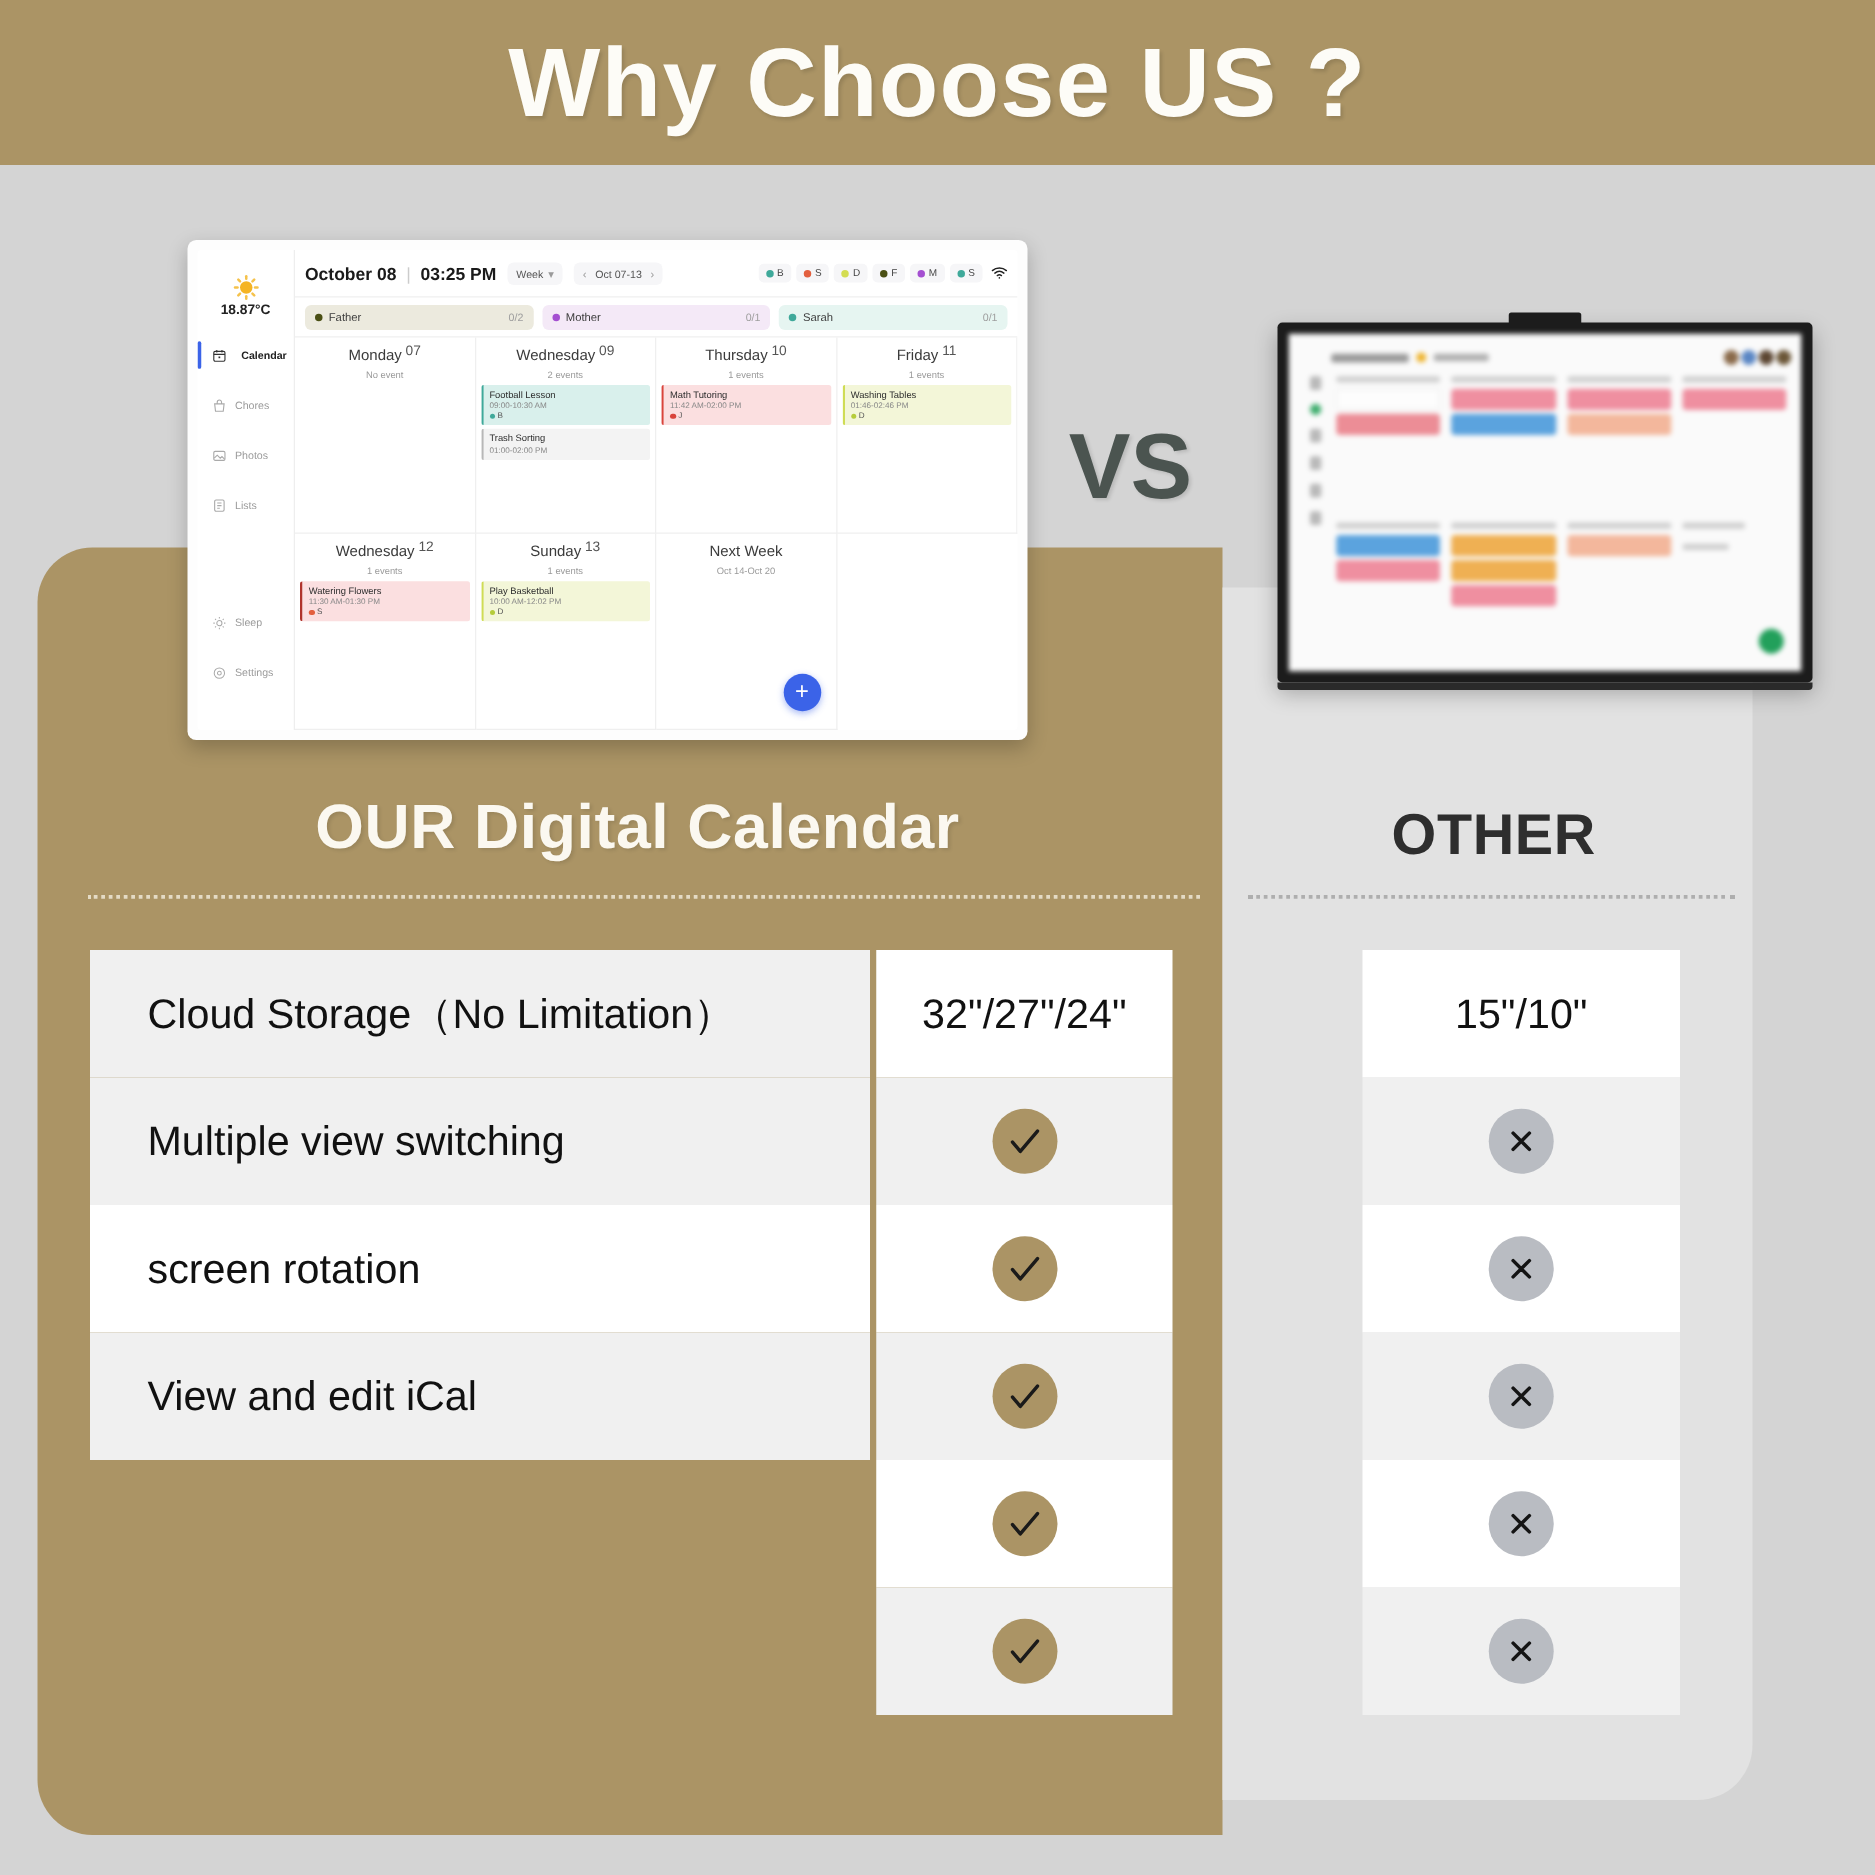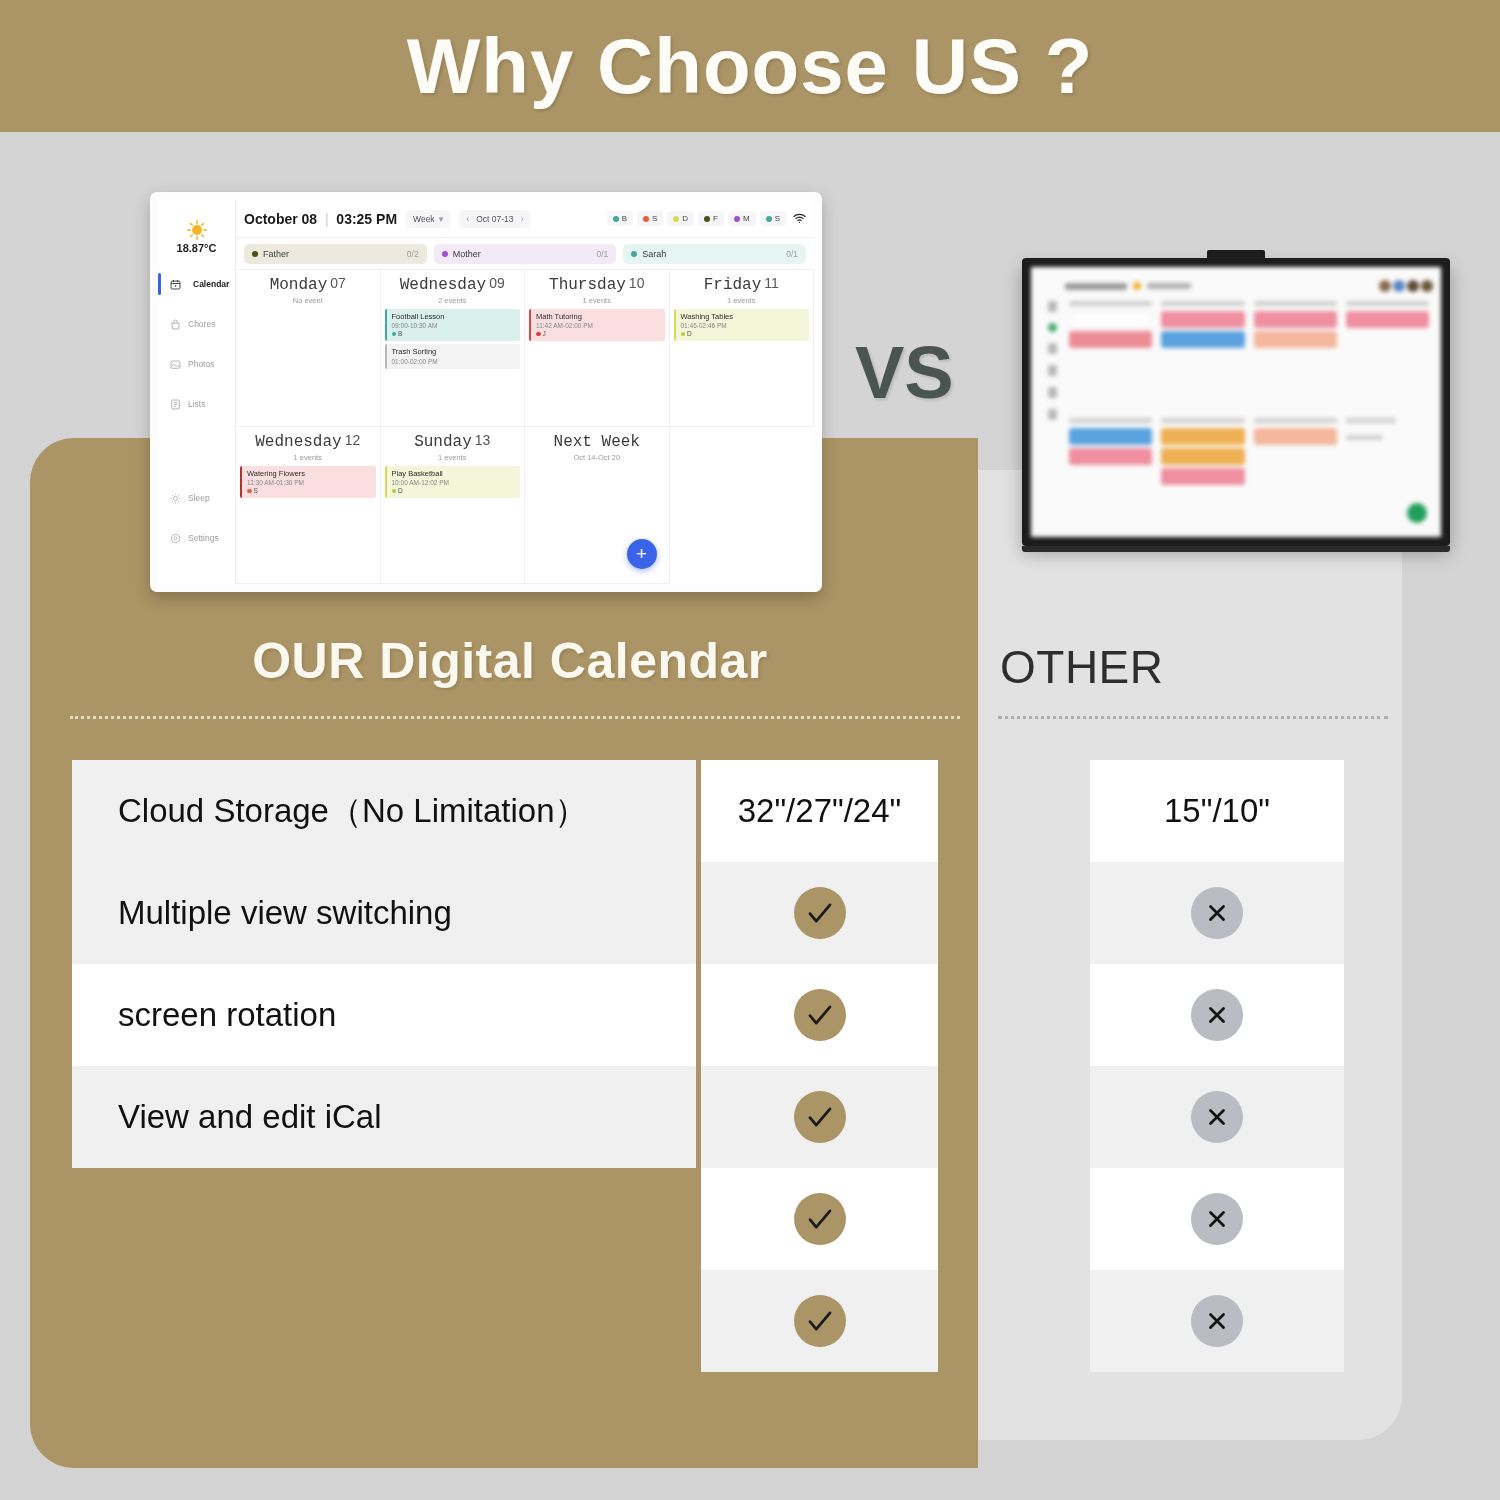--- a/index.html
+++ b/index.html
@@ -39,22 +39,22 @@
 
   
   .our-title {
     position: absolute; left: 60px; top: 632px; width: 900px;
     text-align: center; color: #fbf8f0;
     font-size: 50px; font-weight: bold; letter-spacing: .5px;
     text-shadow: 2px 2px 3px rgba(0,0,0,.10);
   }
   .other-title {
     position: absolute; left: 1000px; top: 640px; width: 390px;
-    color: #2e2e2e;
-    font-size: 46px; font-weight: normal; letter-spacing: .5px;
+    text-align: center; color: #2e2e2e;
+    font-size: 46px; font-weight: bold; letter-spacing: .5px;
   }
   .dot-div-left {
     position: absolute; left: 70px; top: 716px; width: 890px; height: 2px;
     border-top: 3px dotted #efe8d6; opacity: .85;
   }
   .dot-div-right {
     position: absolute; left: 998px; top: 716px; width: 390px; height: 2px;
     border-top: 3px dotted #a6a6a6; opacity: .85;
   }
 
@@ -181,22 +181,22 @@
     grid-template-rows: 1fr 1fr;
     border-top: 1px solid #efefef;
     min-height: 0;
   }
   .daycell {
     border-right: 1px solid #efefef; border-bottom: 1px solid #efefef;
     padding: 5px 4px 0; min-width: 0; overflow: hidden;
     display: flex; flex-direction: column; position: relative;
   }
   .dhead { text-align: center; }
-  .dname { font-size: 16px; color: #3b3b3b; display: inline-block; font-family: Liberation Mono, monospace; }
-  .dnum { font-size: 14px; color: #555; margin-left: 3px; vertical-align: top; }
+  .dname { font-size: 12px; color: #3b3b3b; display: inline-block; }
+  .dnum { font-size: 11px; color: #555; margin-left: 3px; vertical-align: top; }
   .dnum.badge {
     background: #3b63e8; color: #fff; border-radius: 50%;
     width: 13px; height: 13px; line-height: 13px; display: inline-block;
     text-align: center; font-size: 8px; margin-left: 3px; vertical-align: middle;
   }
   .dsub { text-align: center; font-size: 7.5px; color: #9a9a9a; margin: 2px 0 4px; }
   .ev {
     border-left: 2.5px solid #888; border-radius: 2px;
     padding: 3px 4px 4px 5px; margin-bottom: 3px;
   }

